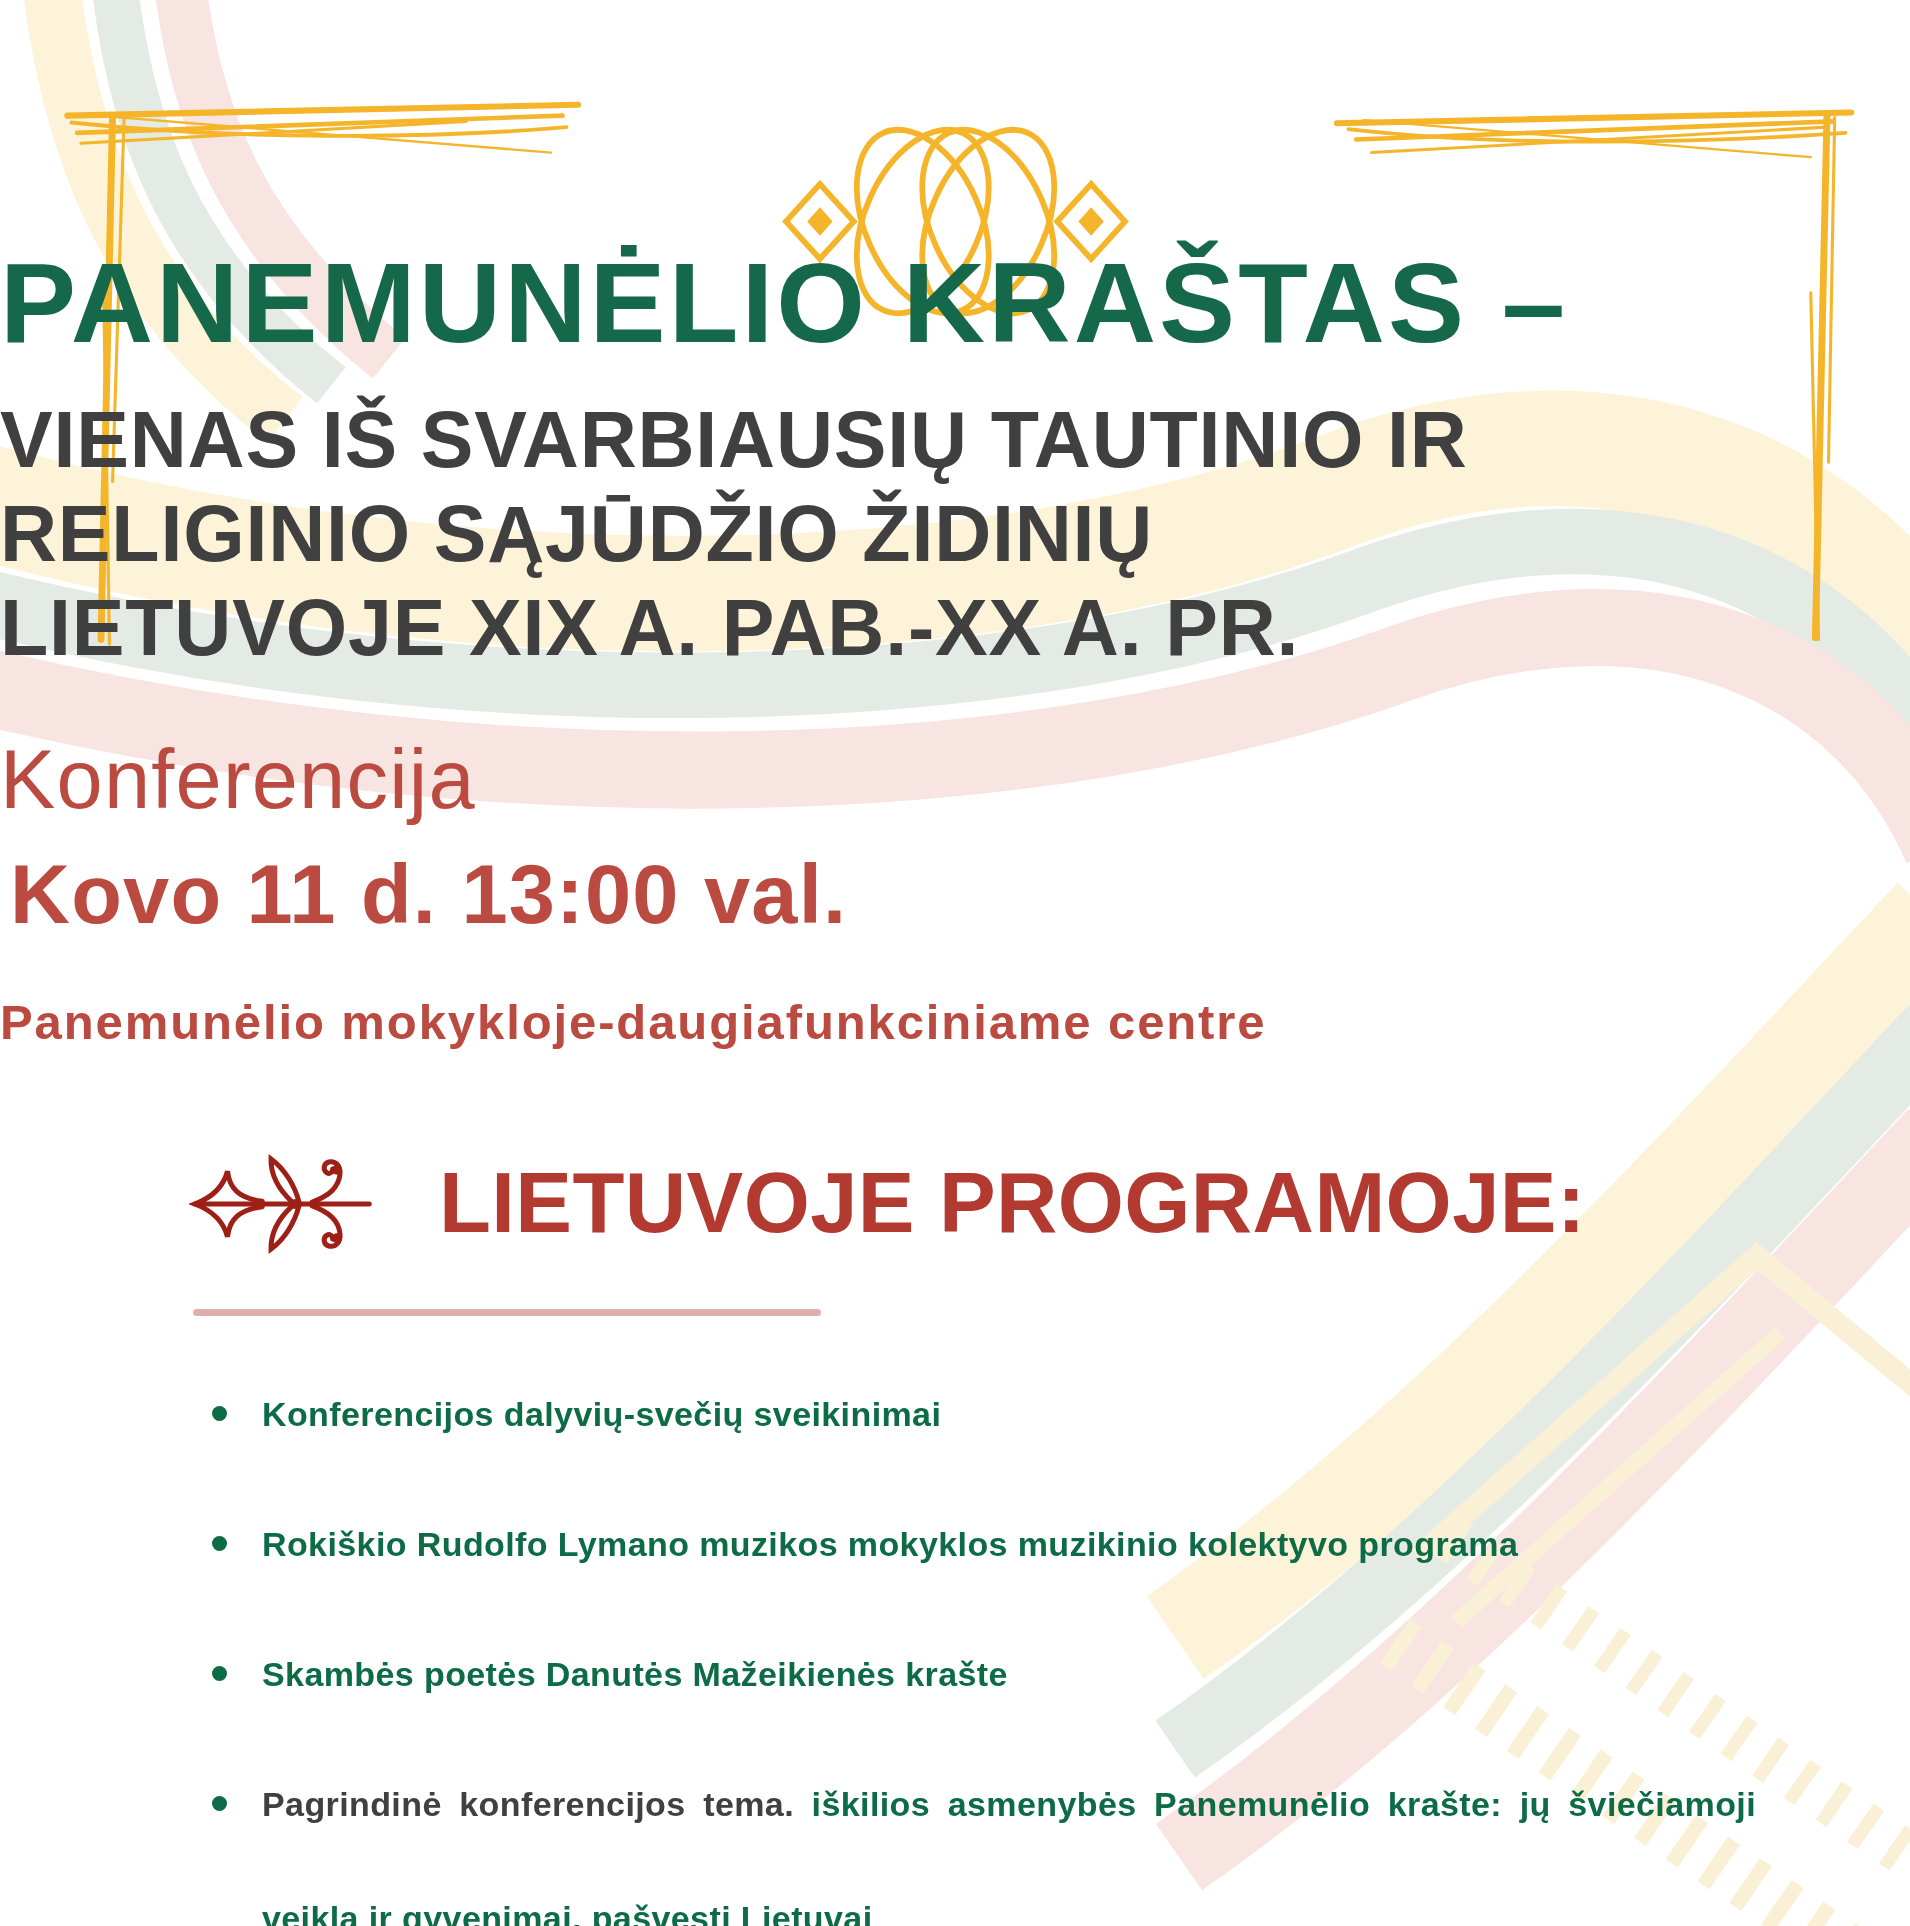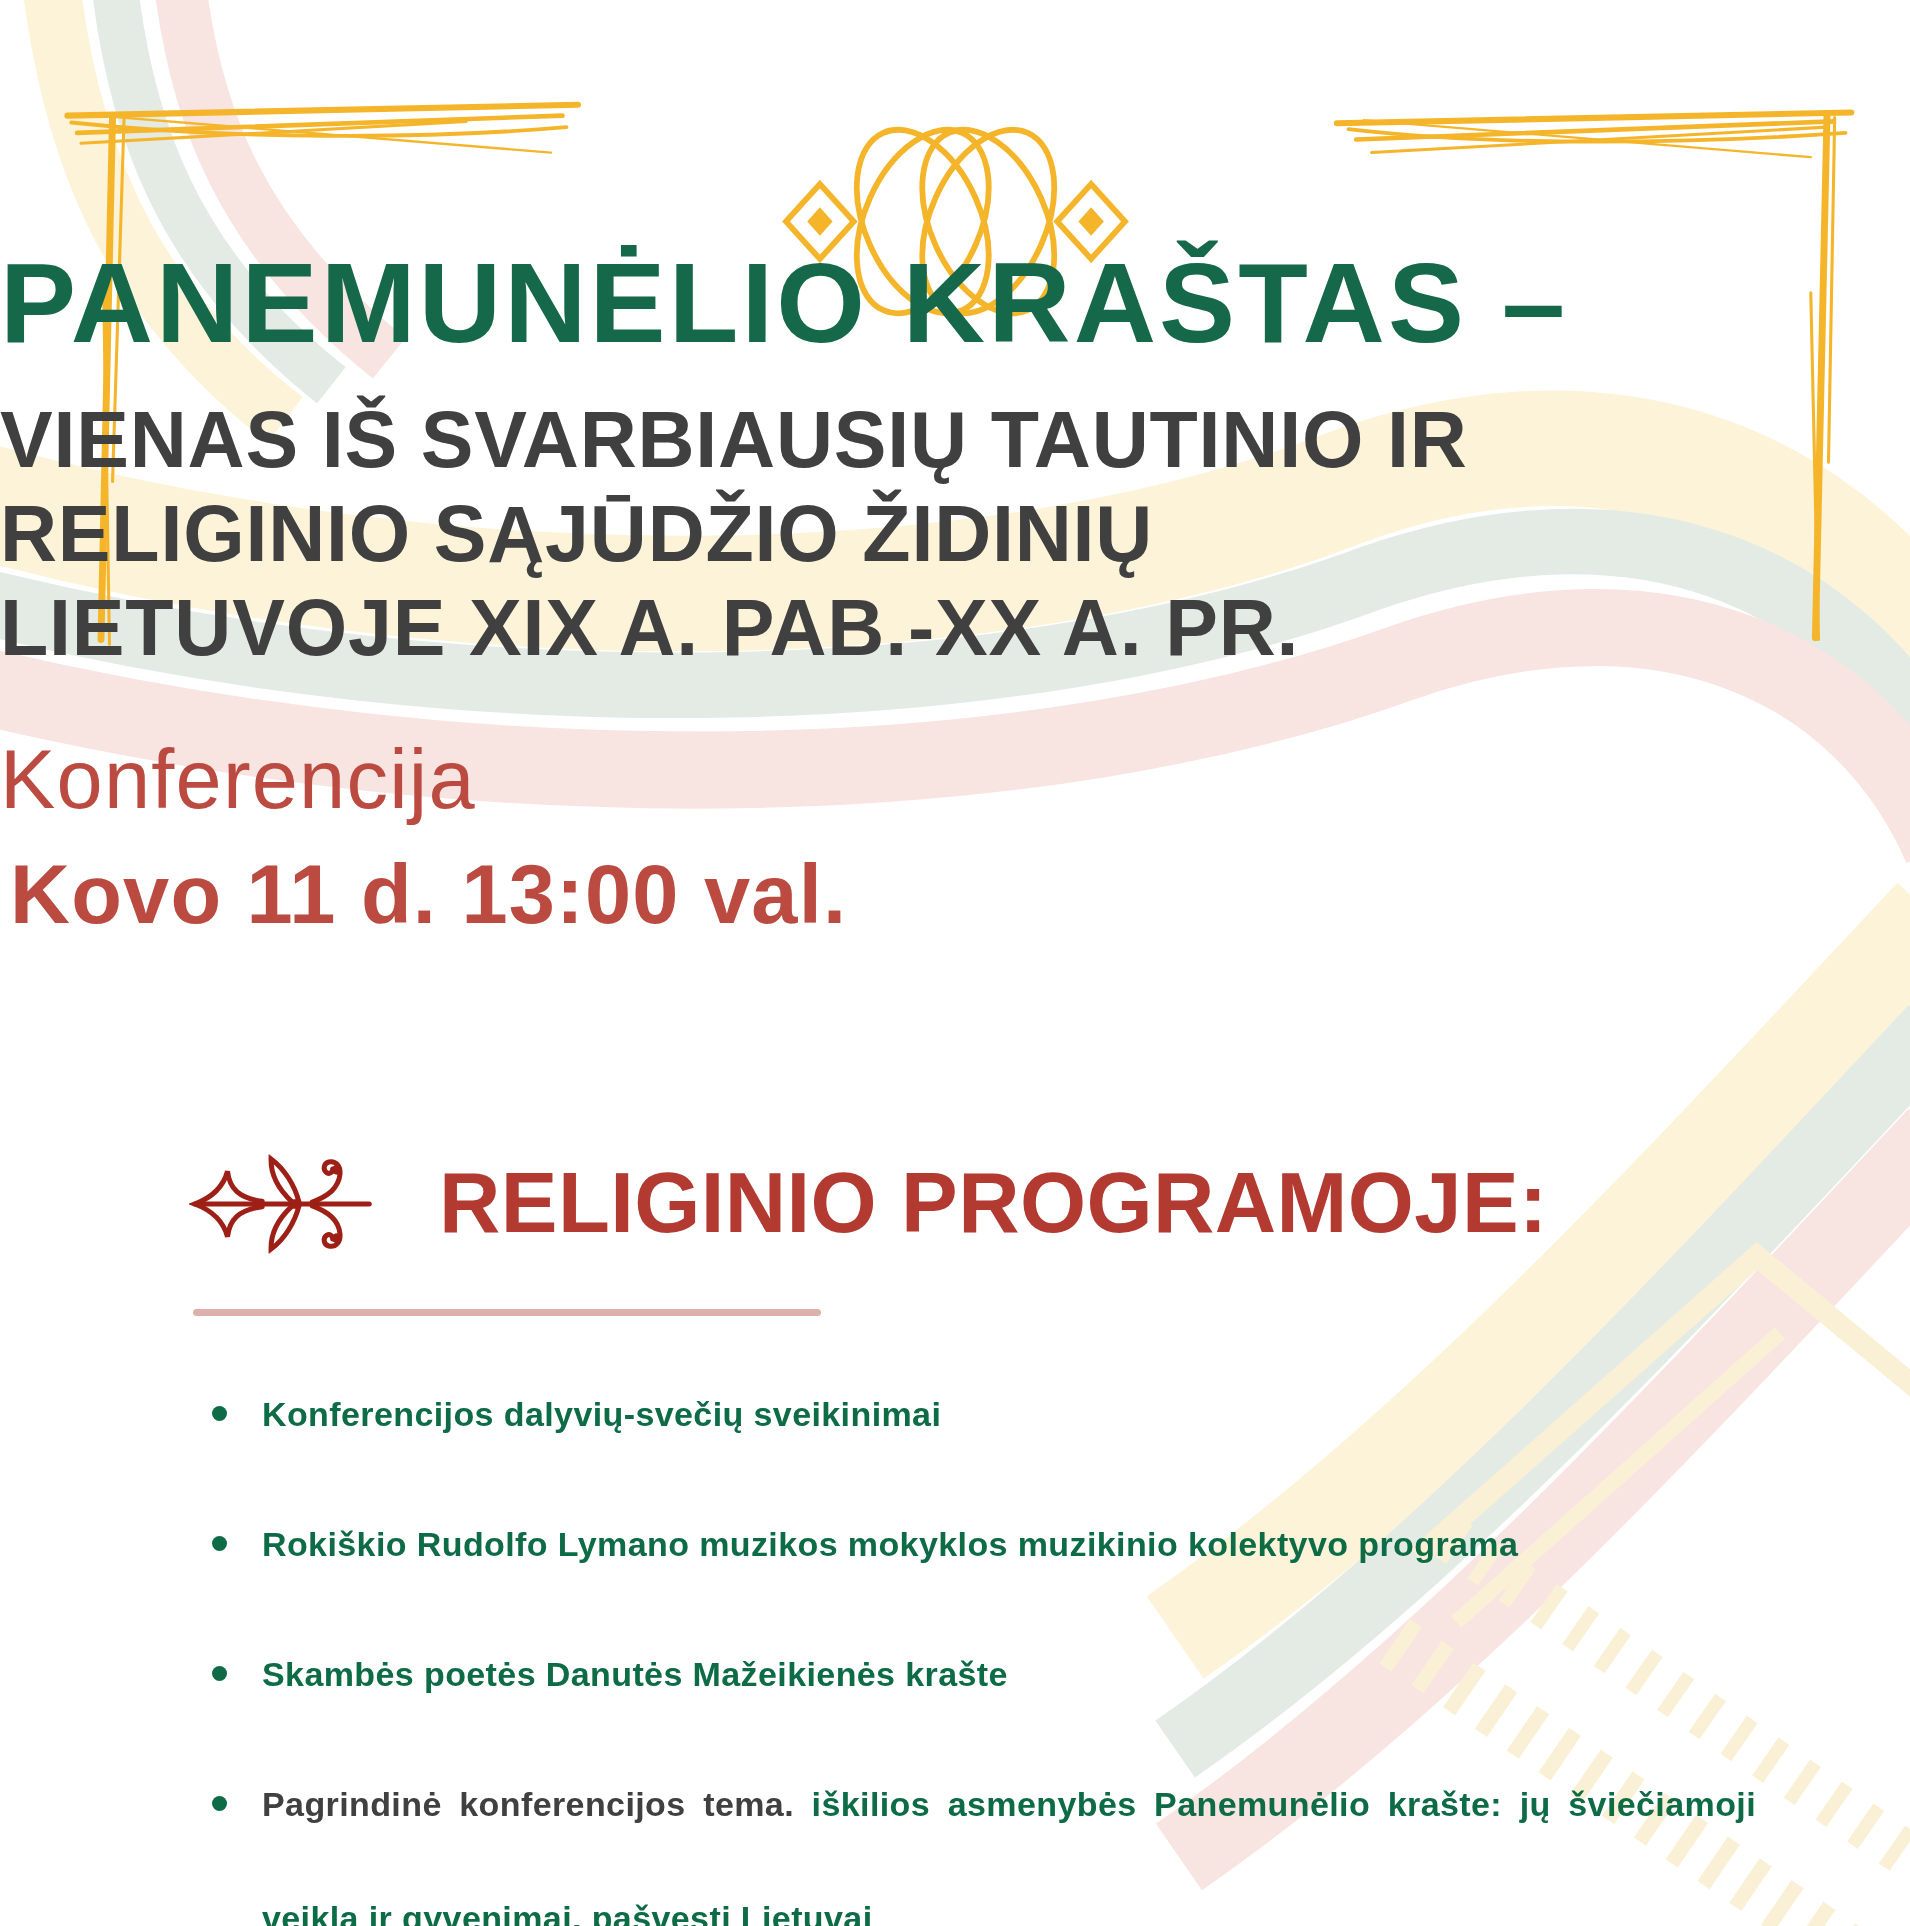--- a/index.html
+++ b/index.html
@@ -103,34 +103,35 @@
       <path d="M 4700,760 L 4720,1660" stroke-width="8"></path>
     </g>
   </svg>
 
   <div class="layer abs ctr title">PANEMUNĖLIO KRAŠTAS –</div>
   <div class="layer abs ctr subtitle pre">VIENAS IŠ SVARBIAUSIŲ TAUTINIO IR
 RELIGINIO SĄJŪDŽIO ŽIDINIŲ
 LIETUVOJE XIX A. PAB.-XX A. PR.</div>
   <div class="layer abs ctr event">Konferencija</div>
   <div class="layer abs ctr datetime">Kovo 11 d. 13:00 val.</div>
+  <div class="layer abs ctr venue">Panemunėlio mokykloje-daugiafunkciniame centre</div>
 
   <svg class="layer abs" style="left:189px;top:1152px;" width="208" height="104" viewBox="0 0 540 270">
     <g stroke="#9e1f16" stroke-width="13" fill="none" stroke-linecap="round">
       <path d="M 190,128 C 130,120 105,95 100,50 C 88,95 55,120 15,135 C 55,150 88,175 100,220 C 105,175 130,150 190,142"></path>
       <path d="M 15,135 H 468"></path>
       <path d="M 268,130 C 230,95 212,55 213,18 C 250,45 275,90 285,128 Z"></path>
       <path d="M 268,140 C 230,175 212,215 213,252 C 250,225 275,180 285,142 Z"></path>
       <path d="M 320,130 C 362,114 388,94 392,58 C 394,36 381,22 363,26 C 349,30 347,47 358,54 C 365,58 373,53 373,44"></path>
       <path d="M 320,140 C 362,156 388,176 392,212 C 394,234 381,248 363,244 C 349,240 347,223 358,216 C 365,212 373,217 373,226"></path>
     </g>
     <circle cx="384" cy="46" r="13" fill="#9e1f16"></circle>
     <circle cx="384" cy="224" r="13" fill="#9e1f16"></circle>
   </svg>
-  <div class="layer abs prog-heading">RELIGINIO PROGRAMOJE:</div>
+  <div class="layer abs prog-heading">LIETUVOJE PROGRAMOJE:</div>
   <div class="layer abs divider"></div>
 
   <ul class="layer abs bullets">
     <li><span>Konferencijos dalyvių-svečių sveikinimai</span></li>
     <li><span>Rokiškio Rudolfo Lymano muzikos mokyklos muzikinio kolektyvo programa</span></li>
     <li><span>Skambės poetės Danutės Mažeikienės krašte</span></li>
     <li><span class="lead-red">Pagrindinė konferencijos tema.</span><span> iškilios asmenybės Panemunėlio krašte: jų šviečiamoji veikla ir gyvenimai, pašvęsti Lietuvai</span></li>
   </ul>
 
 </div>

